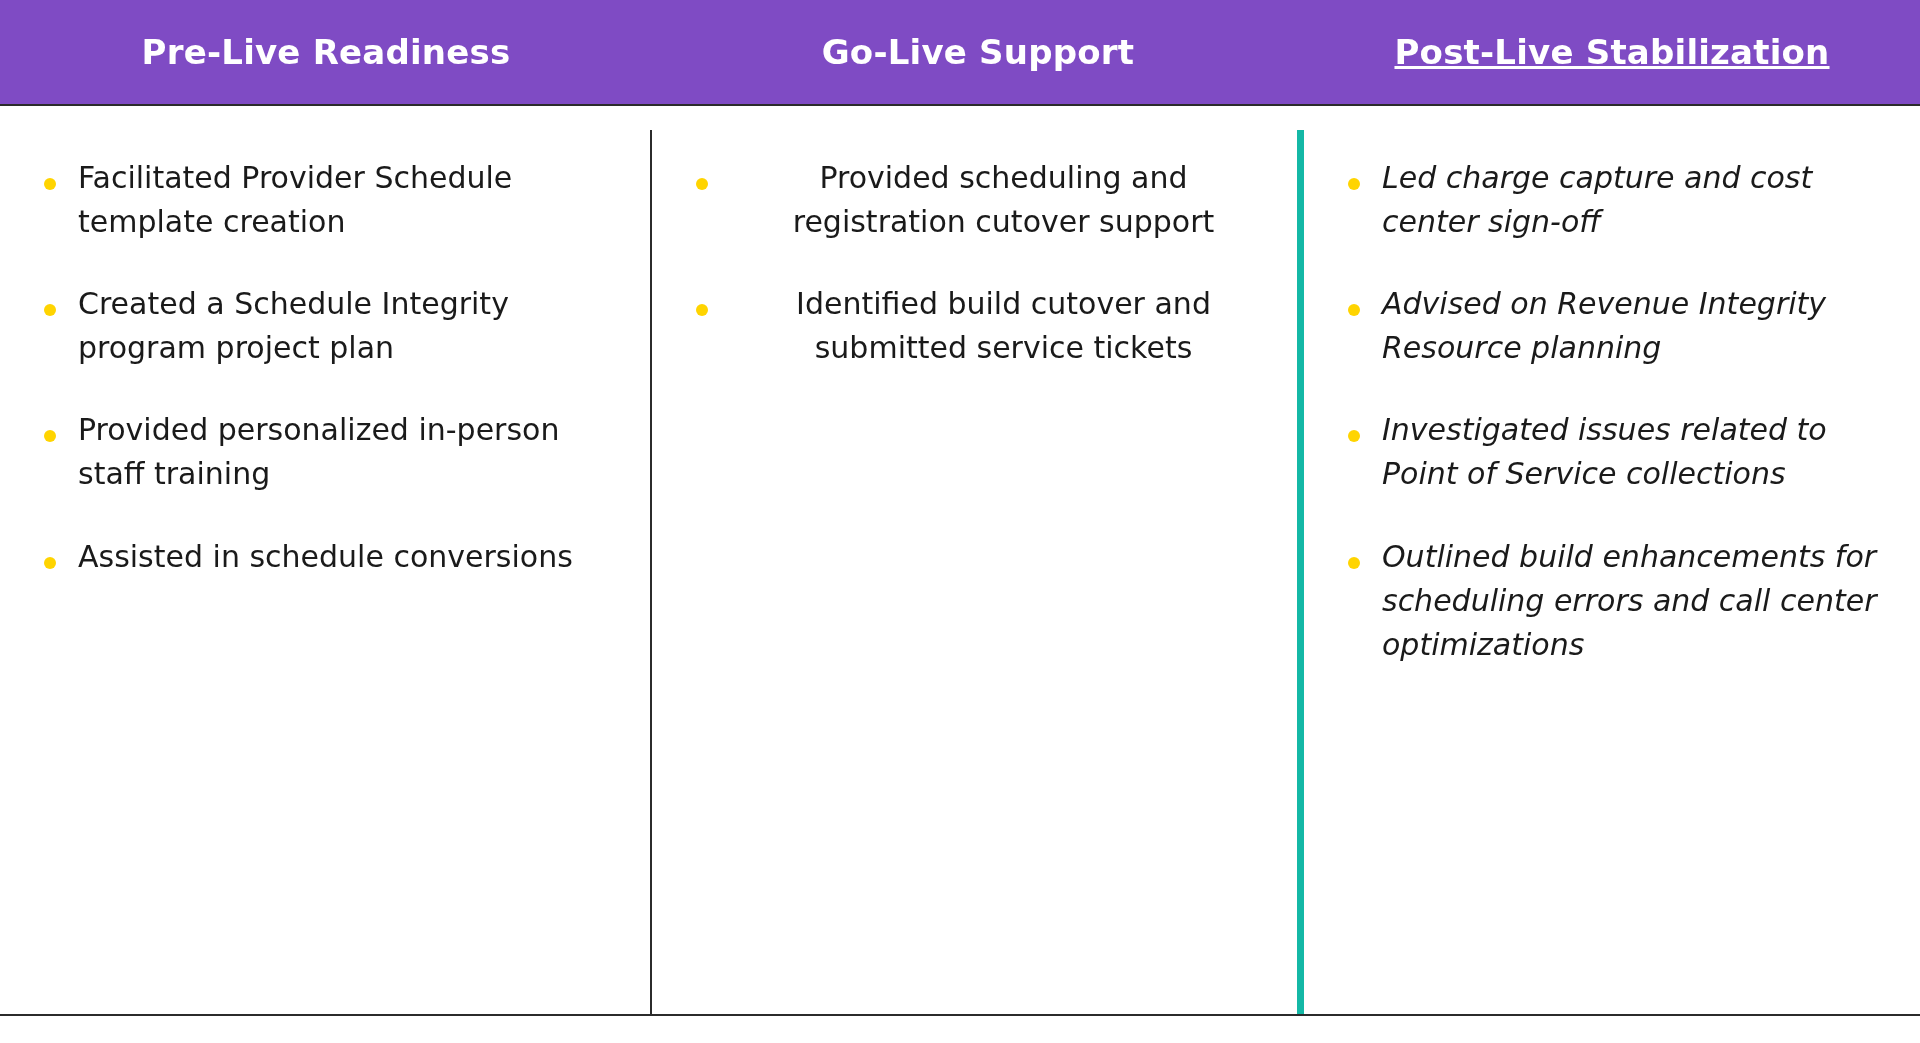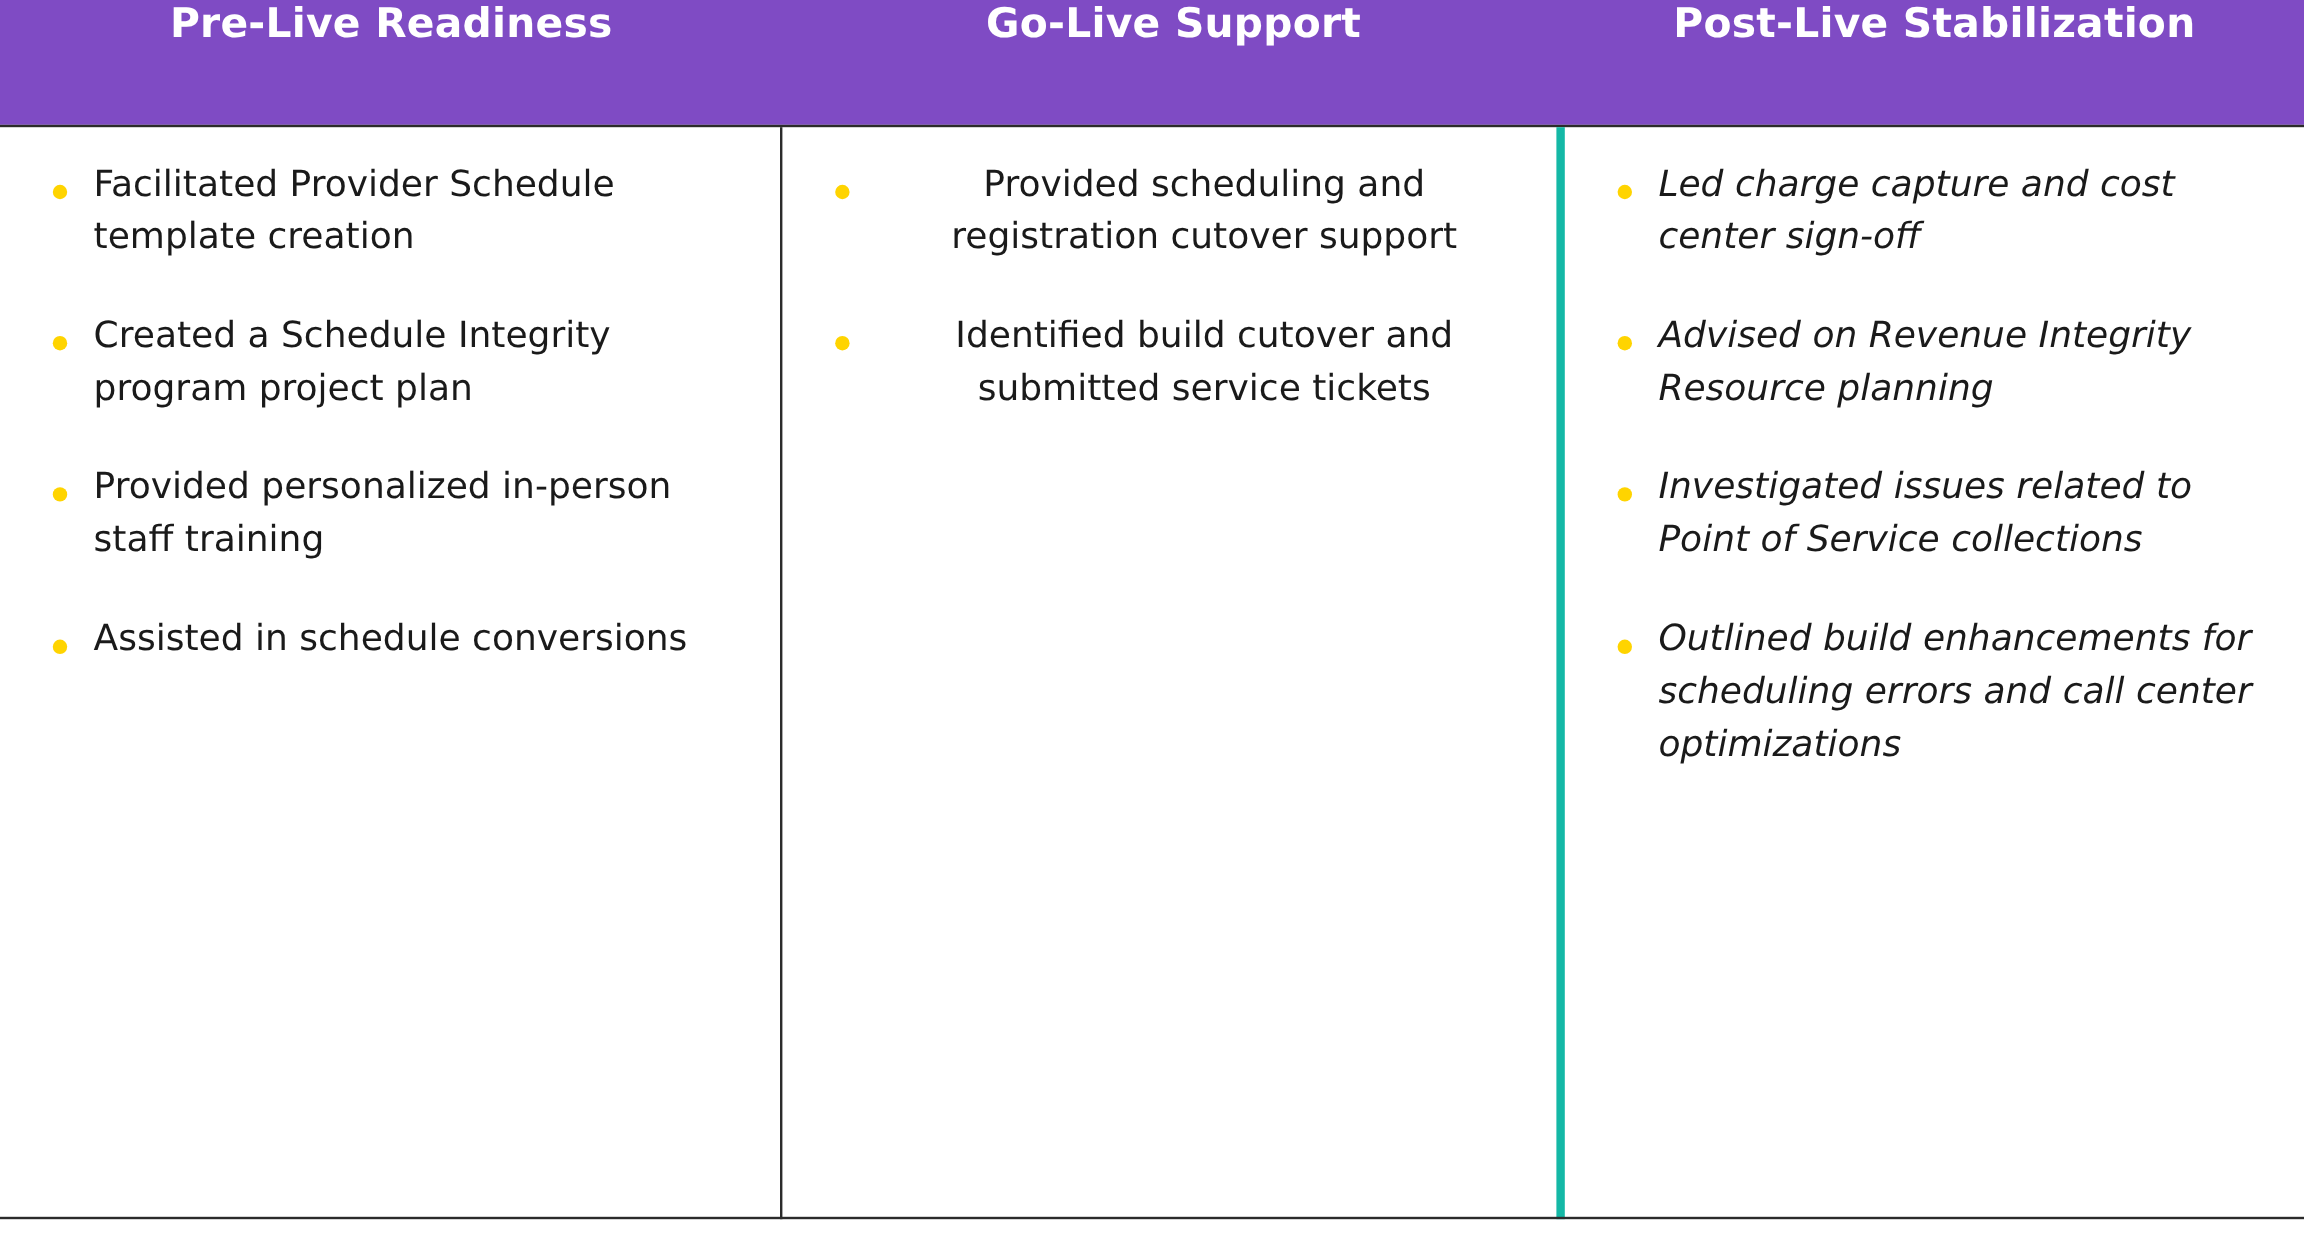--- a/index.html
+++ b/index.html
@@ -24,40 +24,42 @@
   }
   .header-row {
     display: flex;
     height: 104px;
     background: #7f4bc4;
     flex: 0 0 104px;
   }
   .header-cell {
     flex: 1 1 0;
     display: flex;
+    align-items: center;
     justify-content: center;
     color: #ffffff;
     font-size: 34px;
     font-weight: bold;
     letter-spacing: 0.2px;
     box-sizing: border-box;
   }
   .header-cell.col1 { flex: 0 0 652px; }
   .header-cell.col2 { flex: 0 0 652px; }
-  .header-cell.col3 { flex: 1 1 auto; }
+  .header-cell.col3 { flex: 1 1 auto; text-decoration: underline; }
 
   .body-row {
     display: flex;
     flex: 1 1 auto;
     border-top: 2px solid #2b2b2b;
   }
   .body-cell {
     box-sizing: border-box;
     padding: 26px 20px 20px 30px;
     position: relative;
+    margin-top: 24px;
   }
   .body-cell.col1 { flex: 0 0 652px; border-right: 2px solid #2b2b2b; }
   .body-cell.col2 { flex: 0 0 652px; border-right: 7px solid #14b8a6; text-align: center; }
   .body-cell.col3 { flex: 1 1 auto; font-style: italic; }
 
   ul.bullets {
     list-style: none;
     margin: 0;
     padding: 0;
   }

